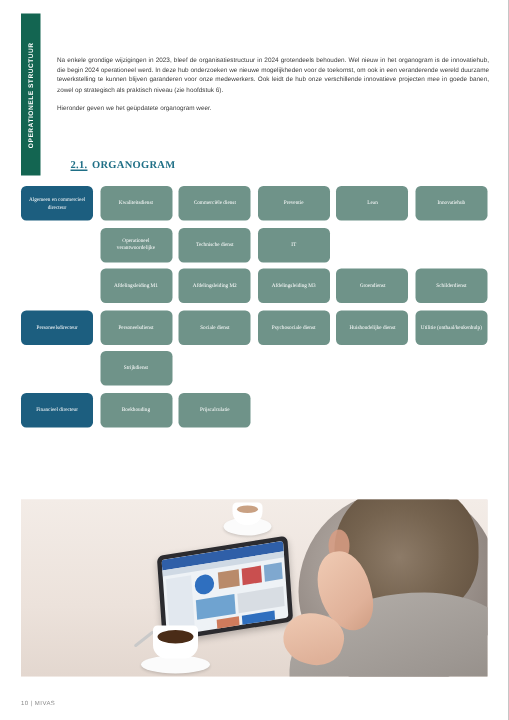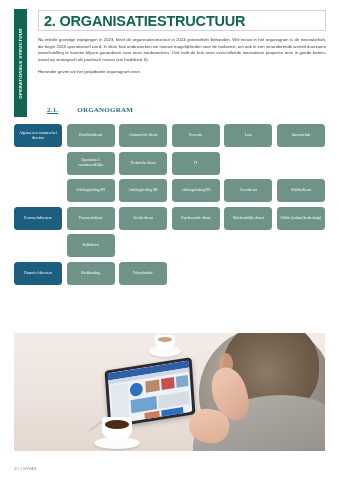--- a/index.html
+++ b/index.html
@@ -87,21 +87,21 @@
     left: 47px;
     top: 106px;
     color: #1f6f86;
     font-size: 7px;
     font-weight: bold;
     font-family: "Liberation Serif", serif;
     letter-spacing: 0.2px;
   }
   .subhead .num {
     text-decoration: underline;
-    margin-right: 19px;
+    margin-right: 3px;
   }
   .subhead .txt {
   }
 
   
   .chart {
     position: absolute;
     left: 14px;
     top: 124px;
     width: 311px;
@@ -278,23 +278,20 @@
 </style>
 </head>
 <body>
 
 <div class="page">
 
   <div class="side-tab">
     <span class="side-tab-label">OPERATIONELE STRUCTUUR</span>
   </div>
 
-  <div class="title-box">
-    <span class="title-text">2. ORGANISATIESTRUCTUUR</span>
-  </div>
 
   <div class="body-wrap">
     <p class="para">Na enkele grondige wijzigingen in 2023, bleef de organisatiestructuur in 2024 grotendeels behouden. Wel nieuw in het organogram is de innovatiehub, die begin 2024 operationeel werd. In deze hub onderzoeken we nieuwe mogelijkheden voor de toekomst, om ook in een veranderende wereld duurzame tewerkstelling te kunnen blijven garanderen voor onze medewerkers. Ook leidt de hub onze verschillende innovatieve projecten mee in goede banen, zowel op strategisch als praktisch niveau (zie hoofdstuk 6).</p>
     <p class="para">Hieronder geven we het geüpdatete organogram weer.</p>
   </div>
 
   <div class="subhead">
     <span class="num">2.1.</span><span class="txt">ORGANOGRAM</span>
   </div>
 

